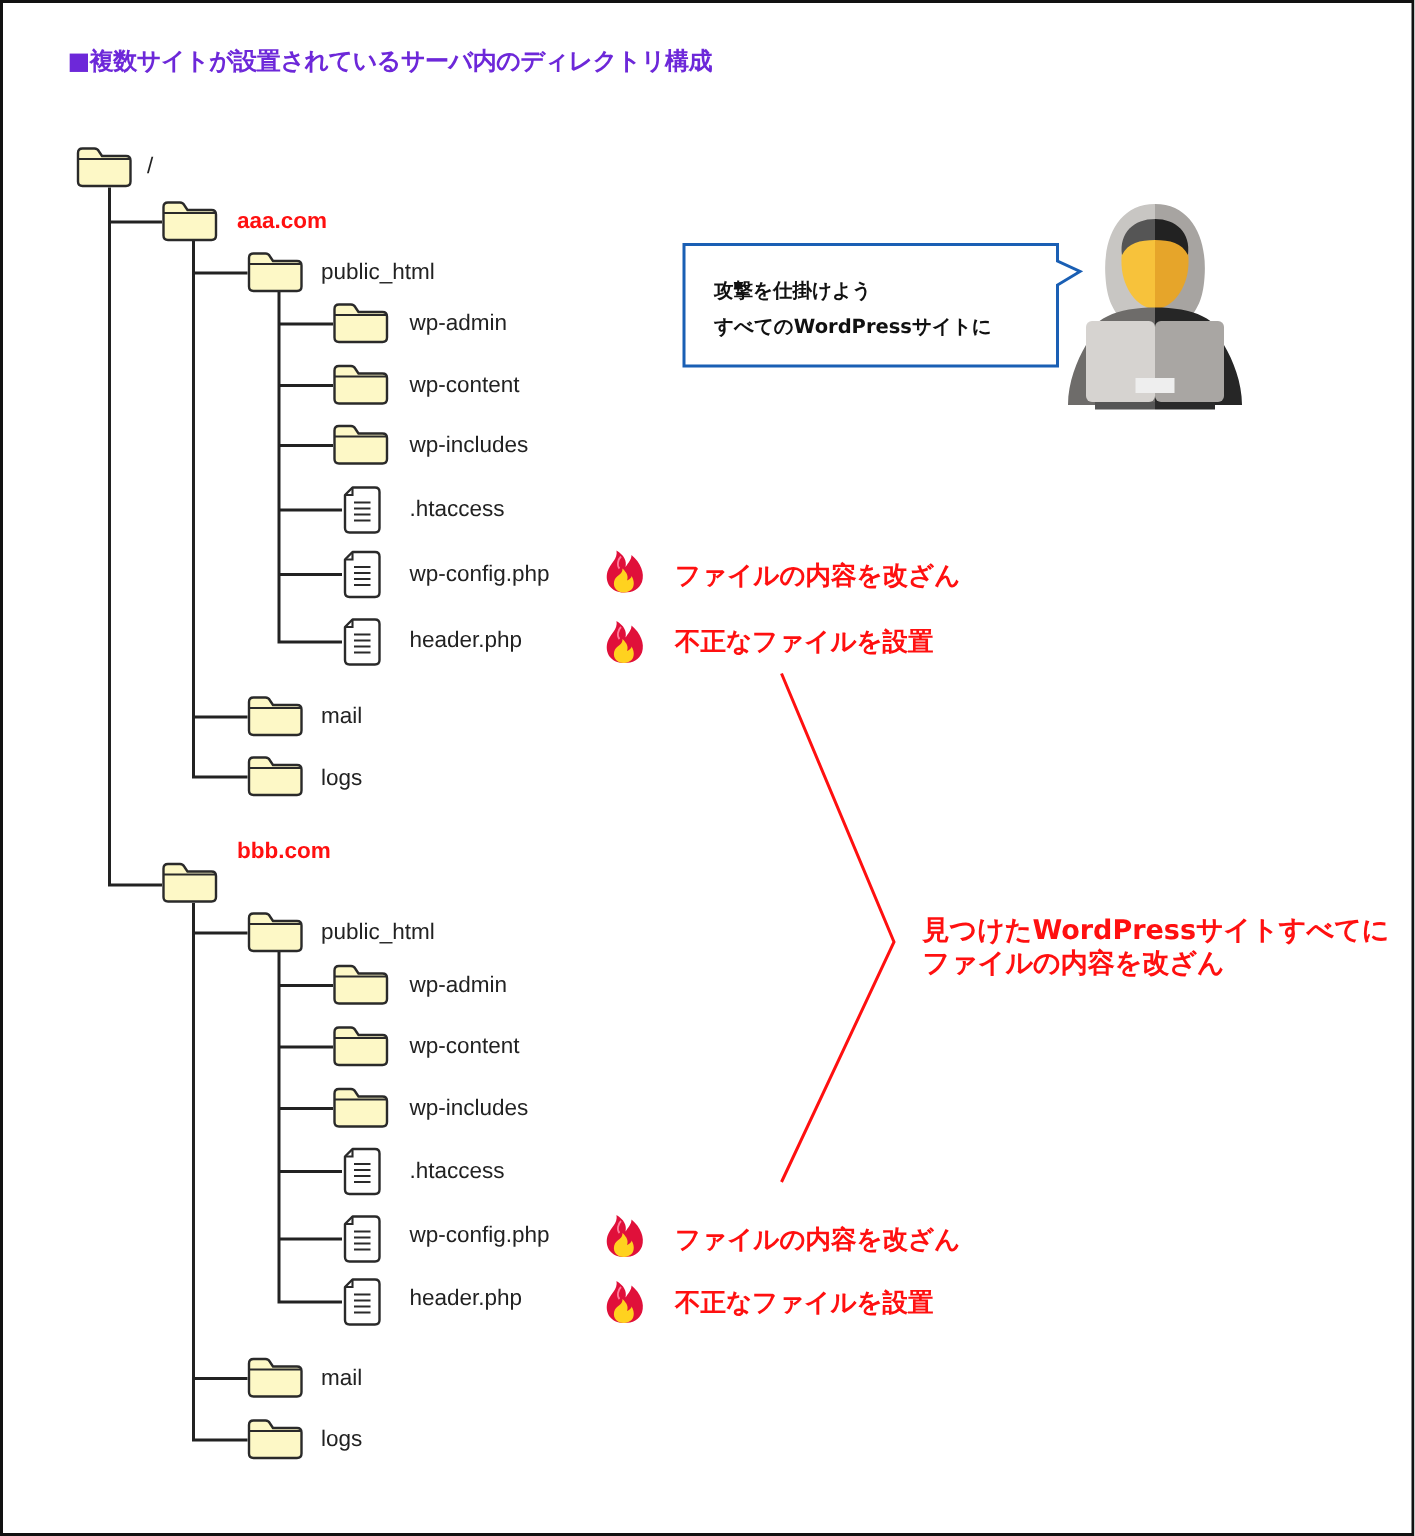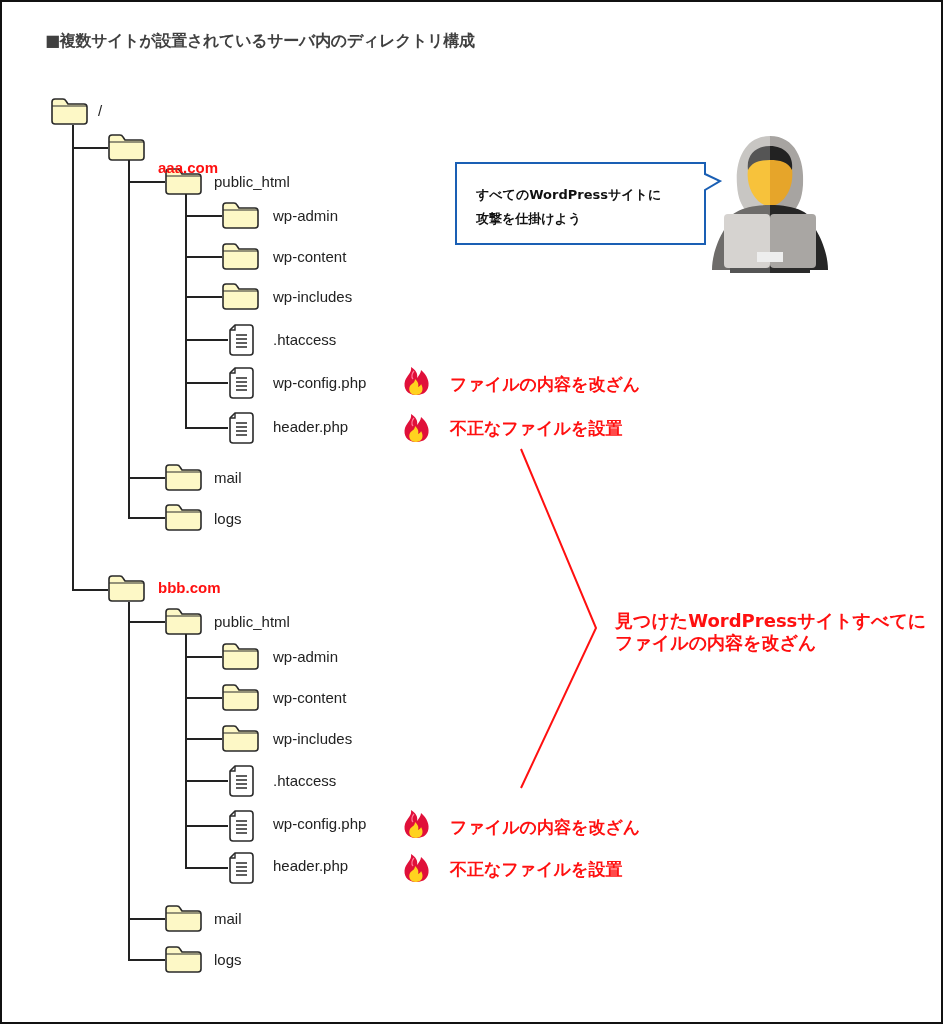--- a/index.html
+++ b/index.html
@@ -1,25 +1,25 @@
 <!DOCTYPE html>
 <html><head>
 <meta charset="utf-8">
 <style>
   html, body { margin: 0; padding: 0; background: #ffffff; }
   body { width: 943px; height: 1024px; position: relative; overflow: hidden;
          font-family: "DejaVu Sans", "Liberation Sans", sans-serif; }
   .frame { position: absolute; left: 0; top: 0; width: 939px; height: 1020px;
            border: 2px solid #111; box-sizing: content-box; }
   .title { position: absolute; left: 45px; top: 31px; font-size: 16px; font-weight: bold;
-           color: #404040; letter-spacing: -0.3px; }
+           color: #6d28d9; letter-spacing: -0.3px; }
   svg.tree { position: absolute; left: 0; top: 0; }
   .label { position: absolute; font-size: 15px; color: #222; white-space: nowrap;
            font-family: "Liberation Sans", "DejaVu Sans", sans-serif; line-height: 18px; }
-  .label.site { color: #ff1010; font-weight: bold; margin-top: 20px; }
+  .label.site { color: #ff1010; font-weight: bold; }
   .note { position: absolute; font-size: 17px; color: #ff1010; font-weight: bold; white-space: nowrap;
           line-height: 18px; }
   .bubble-text { position: absolute; left: 476px; top: 183px; font-size: 13px; color: #111;
                  font-weight: bold; line-height: 24px; white-space: nowrap; }
   .summary { position: absolute; left: 615px; top: 610px; font-size: 18px; color: #ff1010;
              font-weight: bold; line-height: 22px; white-space: nowrap; }
 </style>
 </head>
 <body>
 
@@ -142,20 +142,20 @@
 <div class="label" style="left:273px;top:730px;">wp-includes</div>
 <div class="label" style="left:273px;top:772px;">.htaccess</div>
 <div class="label" style="left:273px;top:815px;">wp-config.php</div>
 <div class="label" style="left:273px;top:857px;">header.php</div>
 <div class="note" style="left:450px;top:818px;">ファイルの内容を改ざん</div>
 <div class="note" style="left:450px;top:860px;">不正なファイルを設置</div>
 <div class="label" style="left:214px;top:910px;">mail</div>
 <div class="label" style="left:214px;top:951px;">logs</div>
 
 <div class="bubble-text">
+  <div>攻撃を仕掛けよう</div>
   <div>すべてのWordPressサイトに</div>
-  <div>攻撃を仕掛けよう</div>
 </div>
 
 <div class="summary">
   <div>見つけたWordPressサイトすべてに</div>
   <div>ファイルの内容を改ざん</div>
 </div>
 
 </body></html>

